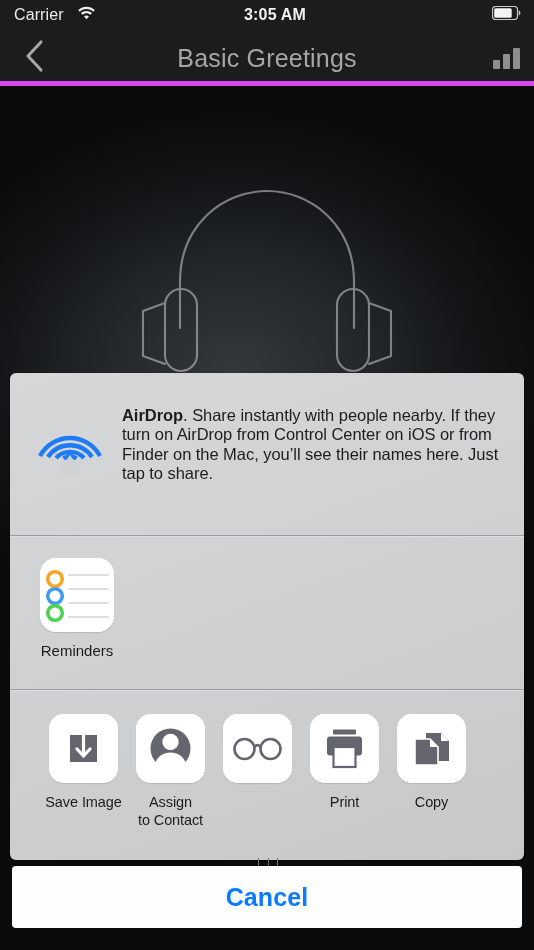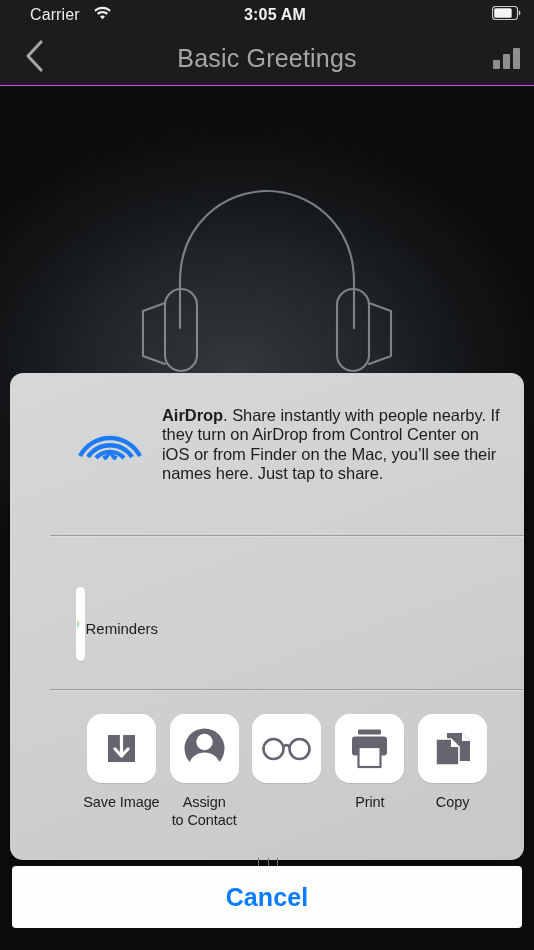--- a/index.html
+++ b/index.html
@@ -19,37 +19,37 @@
   
   #status-bar {
     position:absolute; top:0; left:0;
     width:534px; height:30px;
     background:#1c1c1e;
     display:flex; align-items:center;
     color:#e9e9ea;
     font-size:16px;
     z-index:5;
   }
-  #status-left { display:flex; align-items:flex-start; gap:13px; padding-left:14px;margin-left:16px; }
+  #status-left { display:flex; align-items:flex-start; gap:13px; padding-left:14px; }
   #carrier-label { font-size:16px; letter-spacing:.1px; color:#ececec; }
   #status-center {
     position:absolute; left:0; right:0; text-align:center;
     font-size:16px; font-weight:bold; color:#f2f2f2; letter-spacing:.2px;padding-left:16px;
   }
   #status-right {
     position:absolute; right:13px; top:0; height:30px;
     display:flex; align-items:center;
   }
 
   
   #nav-bar {
     position:absolute; top:30px; left:0;
     width:534px; height:56px;
     background:#1c1c1e;
-    border-bottom:1px solid #d946ef;
+    border-bottom:5px solid #d946ef;
     z-index:5;
   }
   #back-button {
     position:absolute; left:12px; top:0; height:56px; width:46px;
     display:flex; align-items:center; justify-content:center;
     cursor:pointer;
   }
   #nav-title {
     position:absolute; left:0; right:0; top:0; height:56px;
     display:flex; align-items:center; justify-content:center;
@@ -78,26 +78,25 @@
     position:absolute; left:50%; top:92px;
     transform:translateX(-50%);
     opacity:.62;
   }
 
   
   #share-sheet {
     position:absolute;
     left:10px; top:373px;
     width:514px; height:487px;
-    border-radius:13px;
+    border-radius:6px;
     background:linear-gradient(160deg,#d6d7d9 0%,#d0d2d4 38%,#cbcdcf 72%,#c6c8ca 100%);
     box-shadow:0 1px 3px rgba(0,0,0,.55);
     z-index:3;
     overflow:hidden;
-    padding-left:40px;
   }
 
   
   #airdrop-section {
     position:relative;
     height:162px;
     padding:27px 22px 0 22px;
     display:flex; align-items:flex-start;
   }
   #airdrop-icon { flex:0 0 auto; width:76px; margin-right:14px; }
@@ -118,21 +117,21 @@
   }
 
   
   #apps-section {
     height:153px;
     padding:22px 0 0 26px;
     display:flex; gap:30px;
   }
   .app-cell {
     width:82px;
-    display:flex; align-items:center;
+    display:flex; flex-direction:column; align-items:center;
     cursor:pointer;
   }
   .app-tile {
     width:74px; height:74px;
     border-radius:16px;
     background:#fff;
     display:flex; align-items:center; justify-content:center;
     box-shadow:0 1px 1px rgba(0,0,0,.12);
     overflow:hidden;
   }

